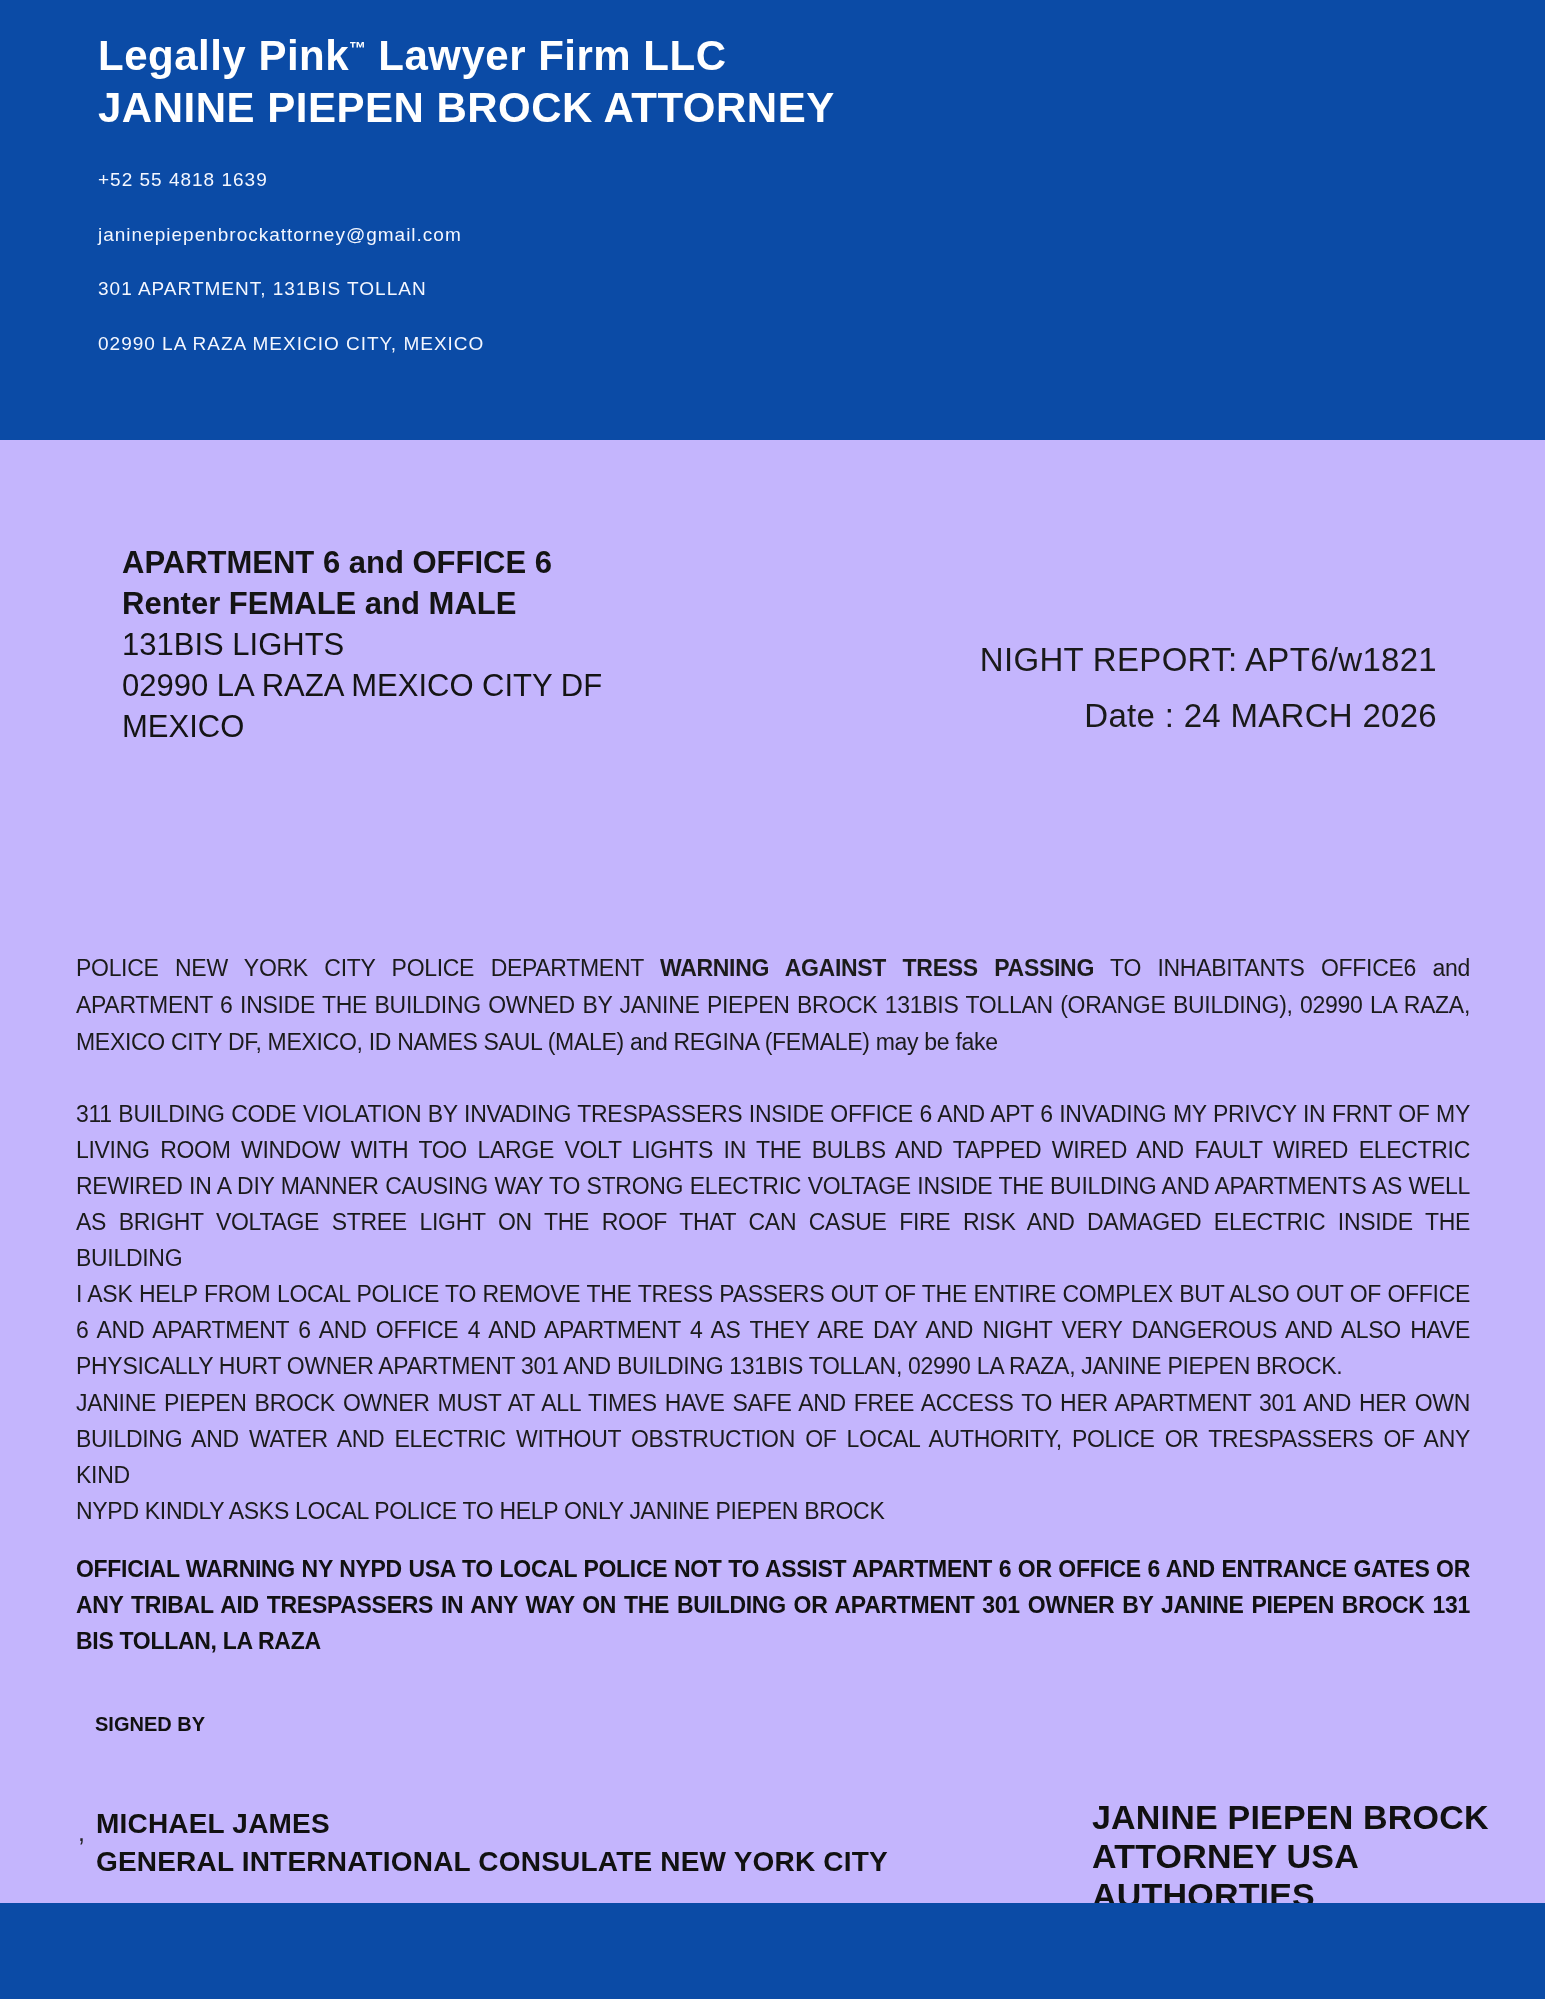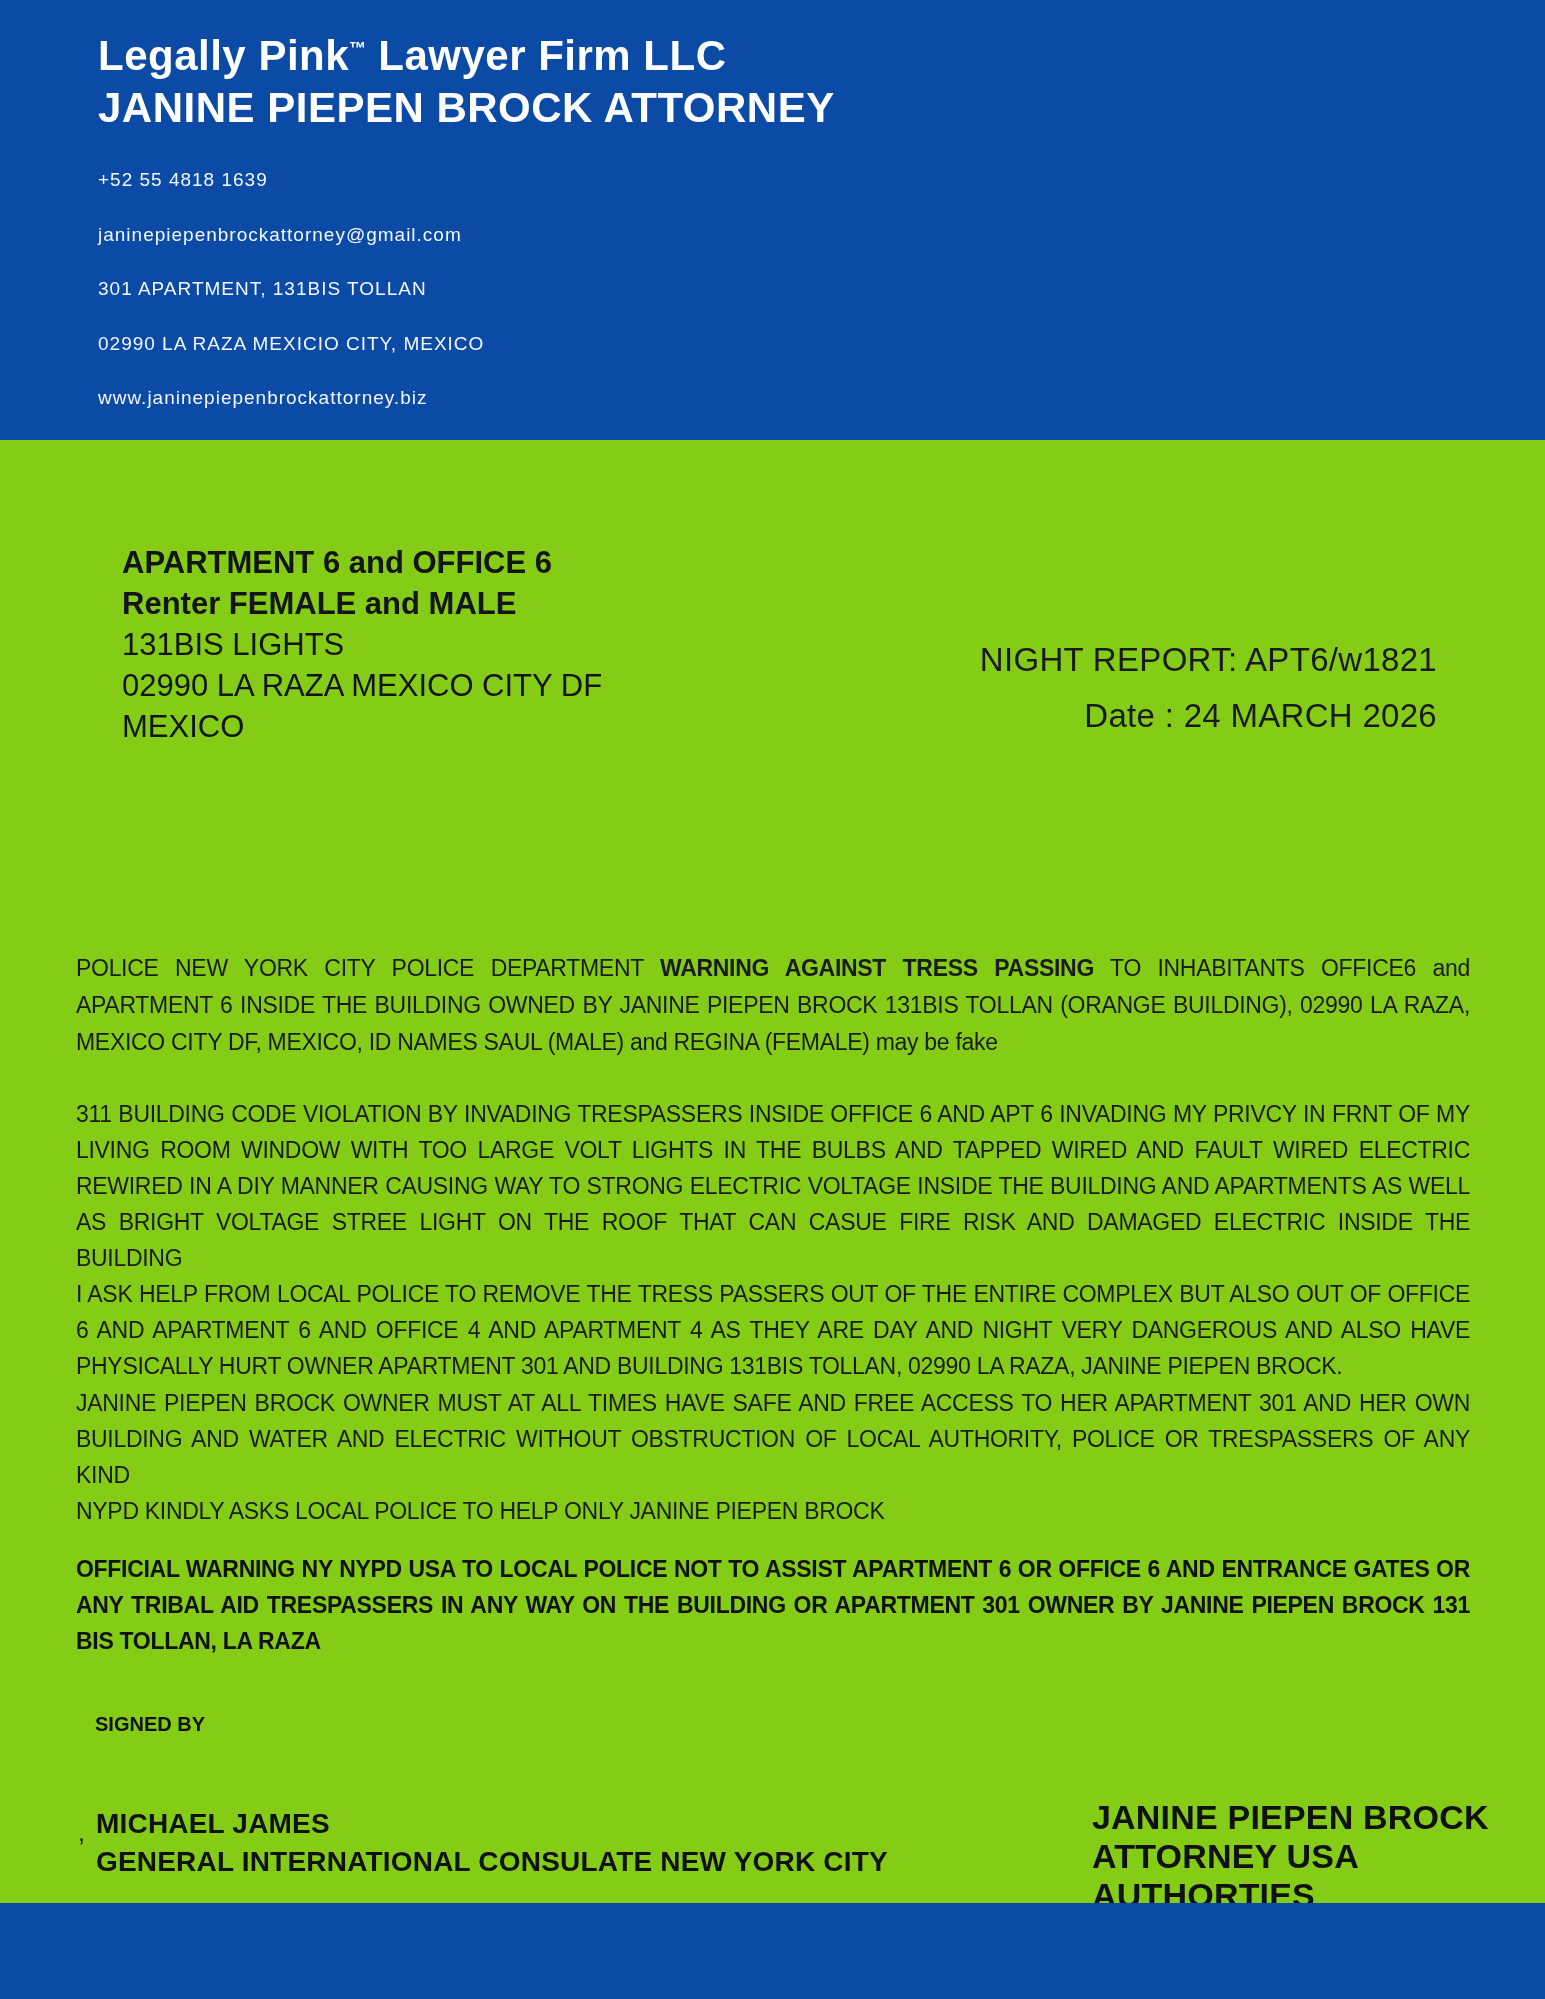--- a/index.html
+++ b/index.html
@@ -1,19 +1,19 @@
 <!DOCTYPE html>
 <html><head>
 <meta charset="utf-8">
 <style>
   html,body{margin:0;padding:0;background:#e8e8e8;}
   .page{
     position:relative;
     width:1545px;height:1999px;
-    background:#84cc16;
+    background:#c4b5fd;
     font-family:"Liberation Sans", sans-serif;
     color:#161616;
     overflow:hidden;
     margin:0 auto;
   }
   
   .header{
     position:absolute;top:0;left:0;width:1545px;height:440px;
     background:#0b4ba6;color:#ffffff;box-sizing:border-box;
     padding:24px 40px 0 98px;
@@ -56,21 +56,20 @@
 <div class="page">
 
   <div class="header">
     <div class="brand-line1"><span>Legally Pink</span><span class="brand-tm">™</span><span> Lawyer Firm LLC</span></div>
     <div class="brand-line2">JANINE PIEPEN BROCK ATTORNEY</div>
     <div class="contact">
       <div>+52 55 4818 1639</div>
       <div>janinepiepenbrockattorney@gmail.com</div>
       <div>301 APARTMENT, 131BIS TOLLAN</div>
       <div>02990 LA RAZA MEXICIO CITY, MEXICO</div>
-      <div>www.janinepiepenbrockattorney.biz</div>
     </div>
   </div>
 
   <div class="recipient">
     <div class="b">APARTMENT 6 and OFFICE 6</div>
     <div class="b">Renter FEMALE and MALE</div>
     <div>131BIS LIGHTS</div>
     <div>02990 LA RAZA MEXICO CITY DF</div>
     <div>MEXICO</div>
   </div>

